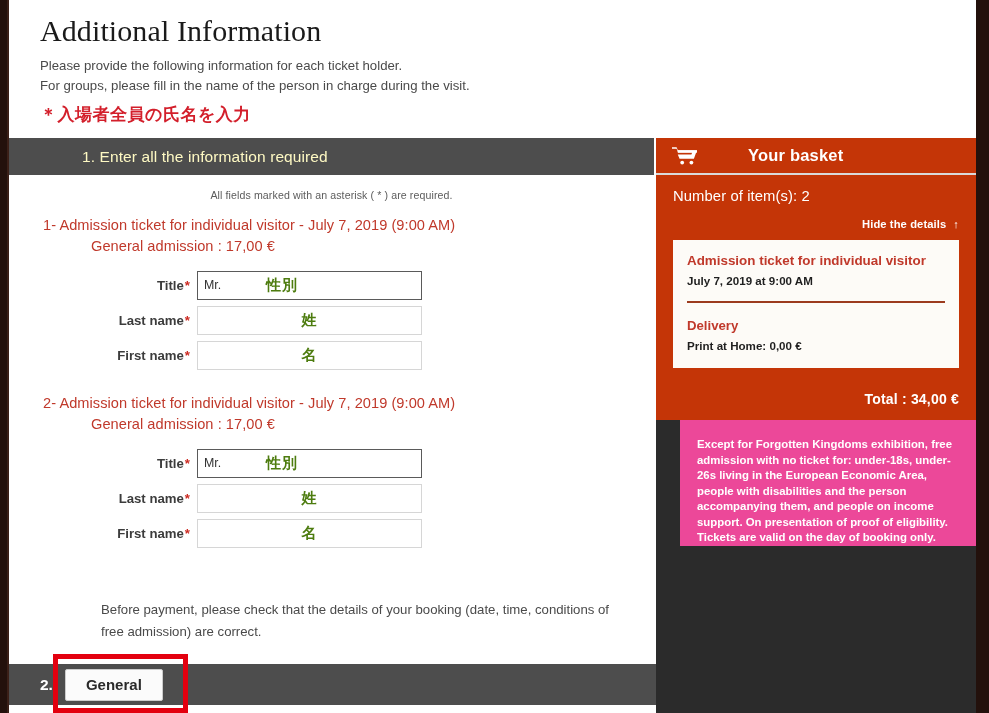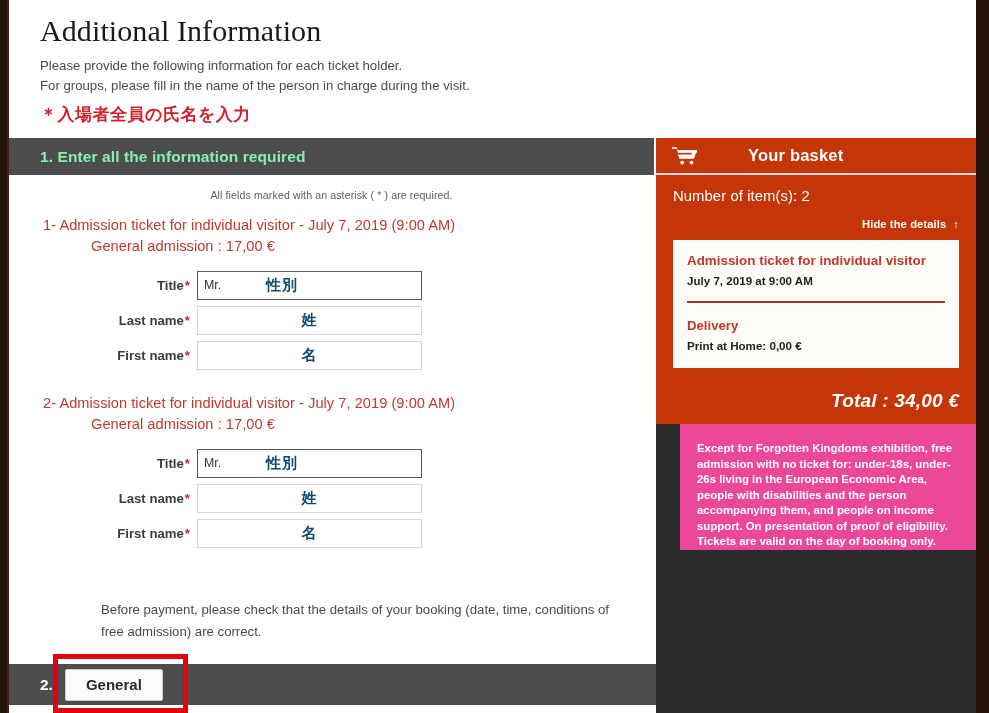--- a/index.html
+++ b/index.html
@@ -76,24 +76,25 @@
   .step1-bar {
     position: absolute;
     left: 9px; top: 138px;
     width: 645px; height: 37px;
     background: #4d4d4d;
     display: flex;
     align-items: center;
     padding-left: 31px;
   }
   .step1-bar .label {
-    color: #86efac;
+    color: #fef9c3;
     font-size: 15.5px;
-    font-weight: bold;
+    font-weight: normal;
     letter-spacing: 0.1px;
+    margin-left: 42px;
   }
 
   
   .form-panel {
     position: absolute;
     left: 9px; top: 176px;
     width: 645px; height: 488px;
     background: #ffffff;
   }
   .required-note {
@@ -159,21 +160,21 @@
     color: #333333;
     padding-left: 6px;
   }
   .field-jp {
     position: absolute;
     left: 68px;
     top: 50%;
     transform: translateY(-50%);
     font-size: 15px;
     font-weight: bold;
-    color: #0c4a6e;
+    color: #4d7c0f;
     letter-spacing: 1px;
   }
   .field-jp.centered {
     left: 0; right: 0;
     text-align: center;
     transform: translateY(-50%);
   }
 
   .before-payment {
     font-size: 13.2px;
@@ -301,24 +302,23 @@
     font-weight: bold;
     line-height: 18px;
   }
   .total-row {
     background: #c43507;
     text-align: right;
     padding: 10px 17px 12px 0;
   }
   .total-row .total {
     color: #ffffff;
-    font-size: 19px;
+    font-size: 14px;
     font-weight: bold;
     letter-spacing: 0.2px;
-    font-style: italic;
   }
   .basket-foot {
     background: #ec4899;
     padding: 17px 20px 0 17px;
     margin-left: 24px;
   }
   .foot-text {
     color: #ffffff;
     font-size: 11.4px;
     font-weight: bold;

